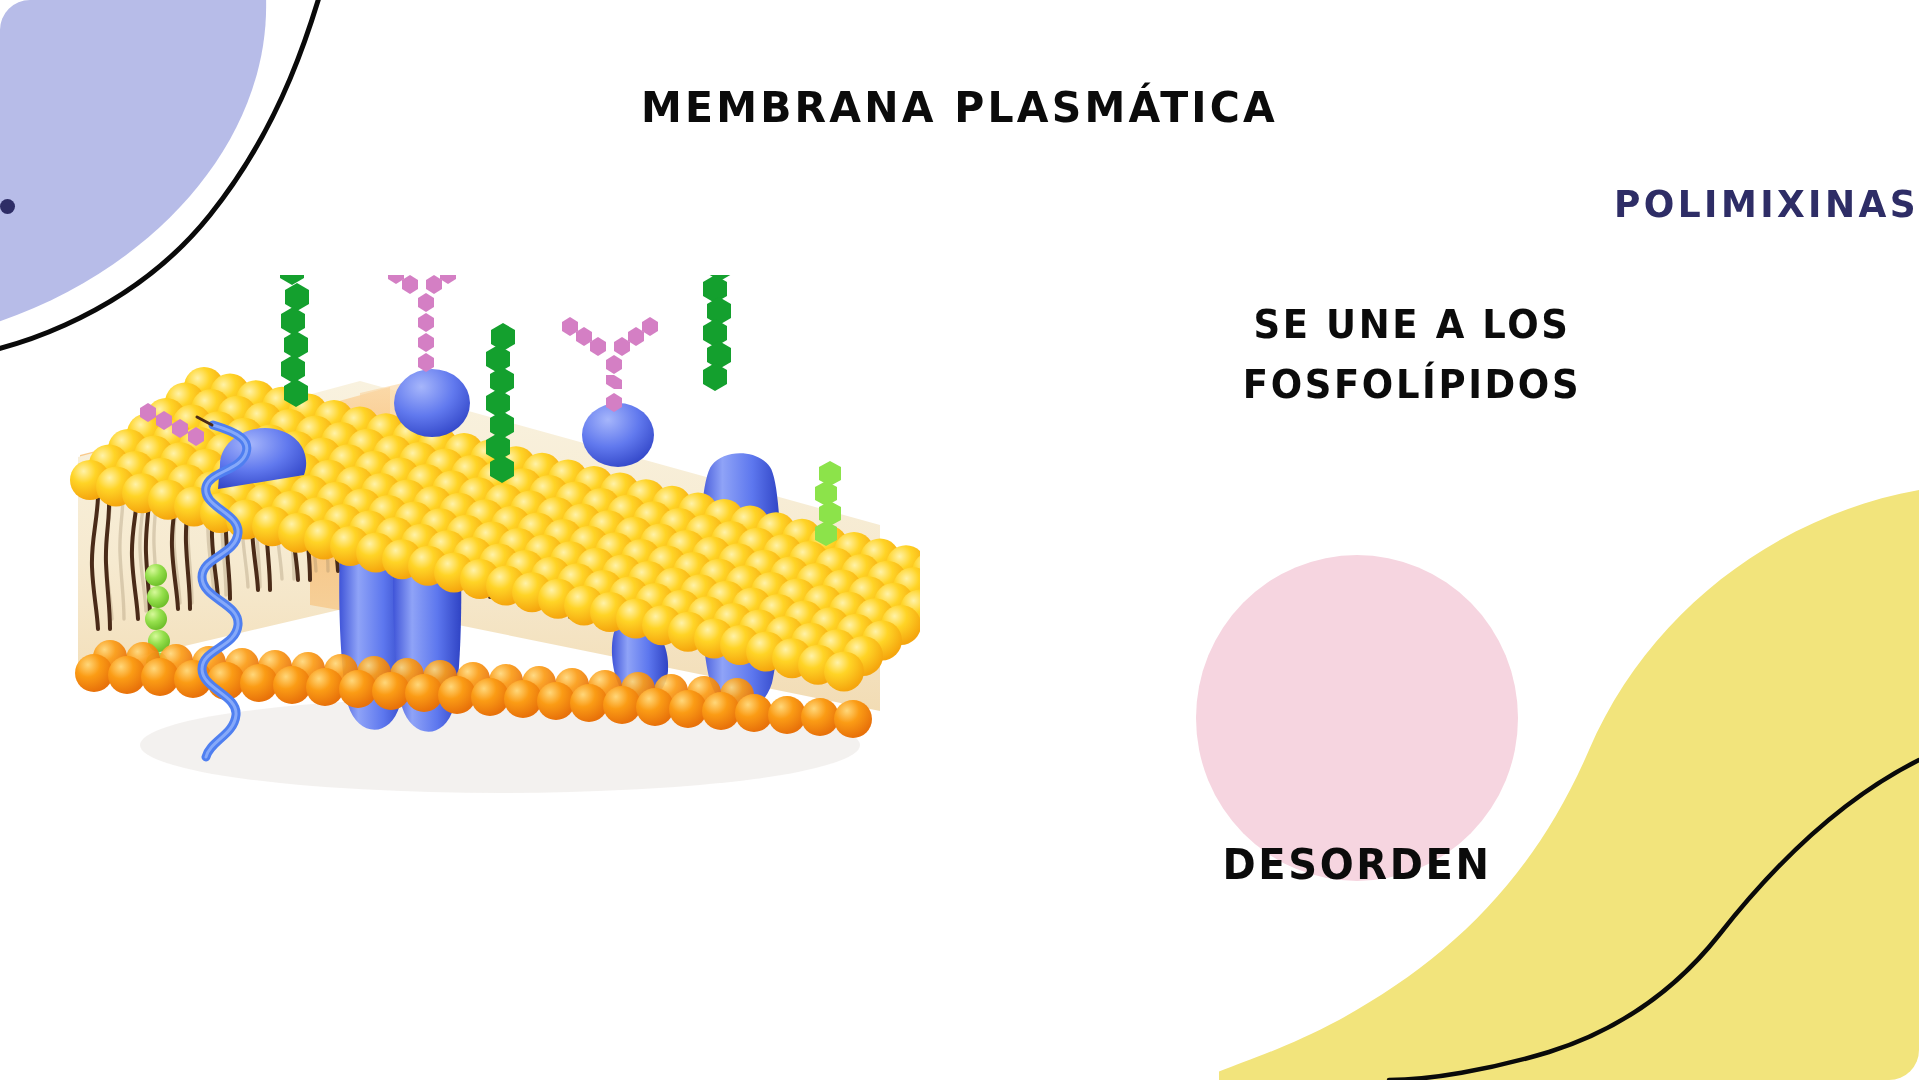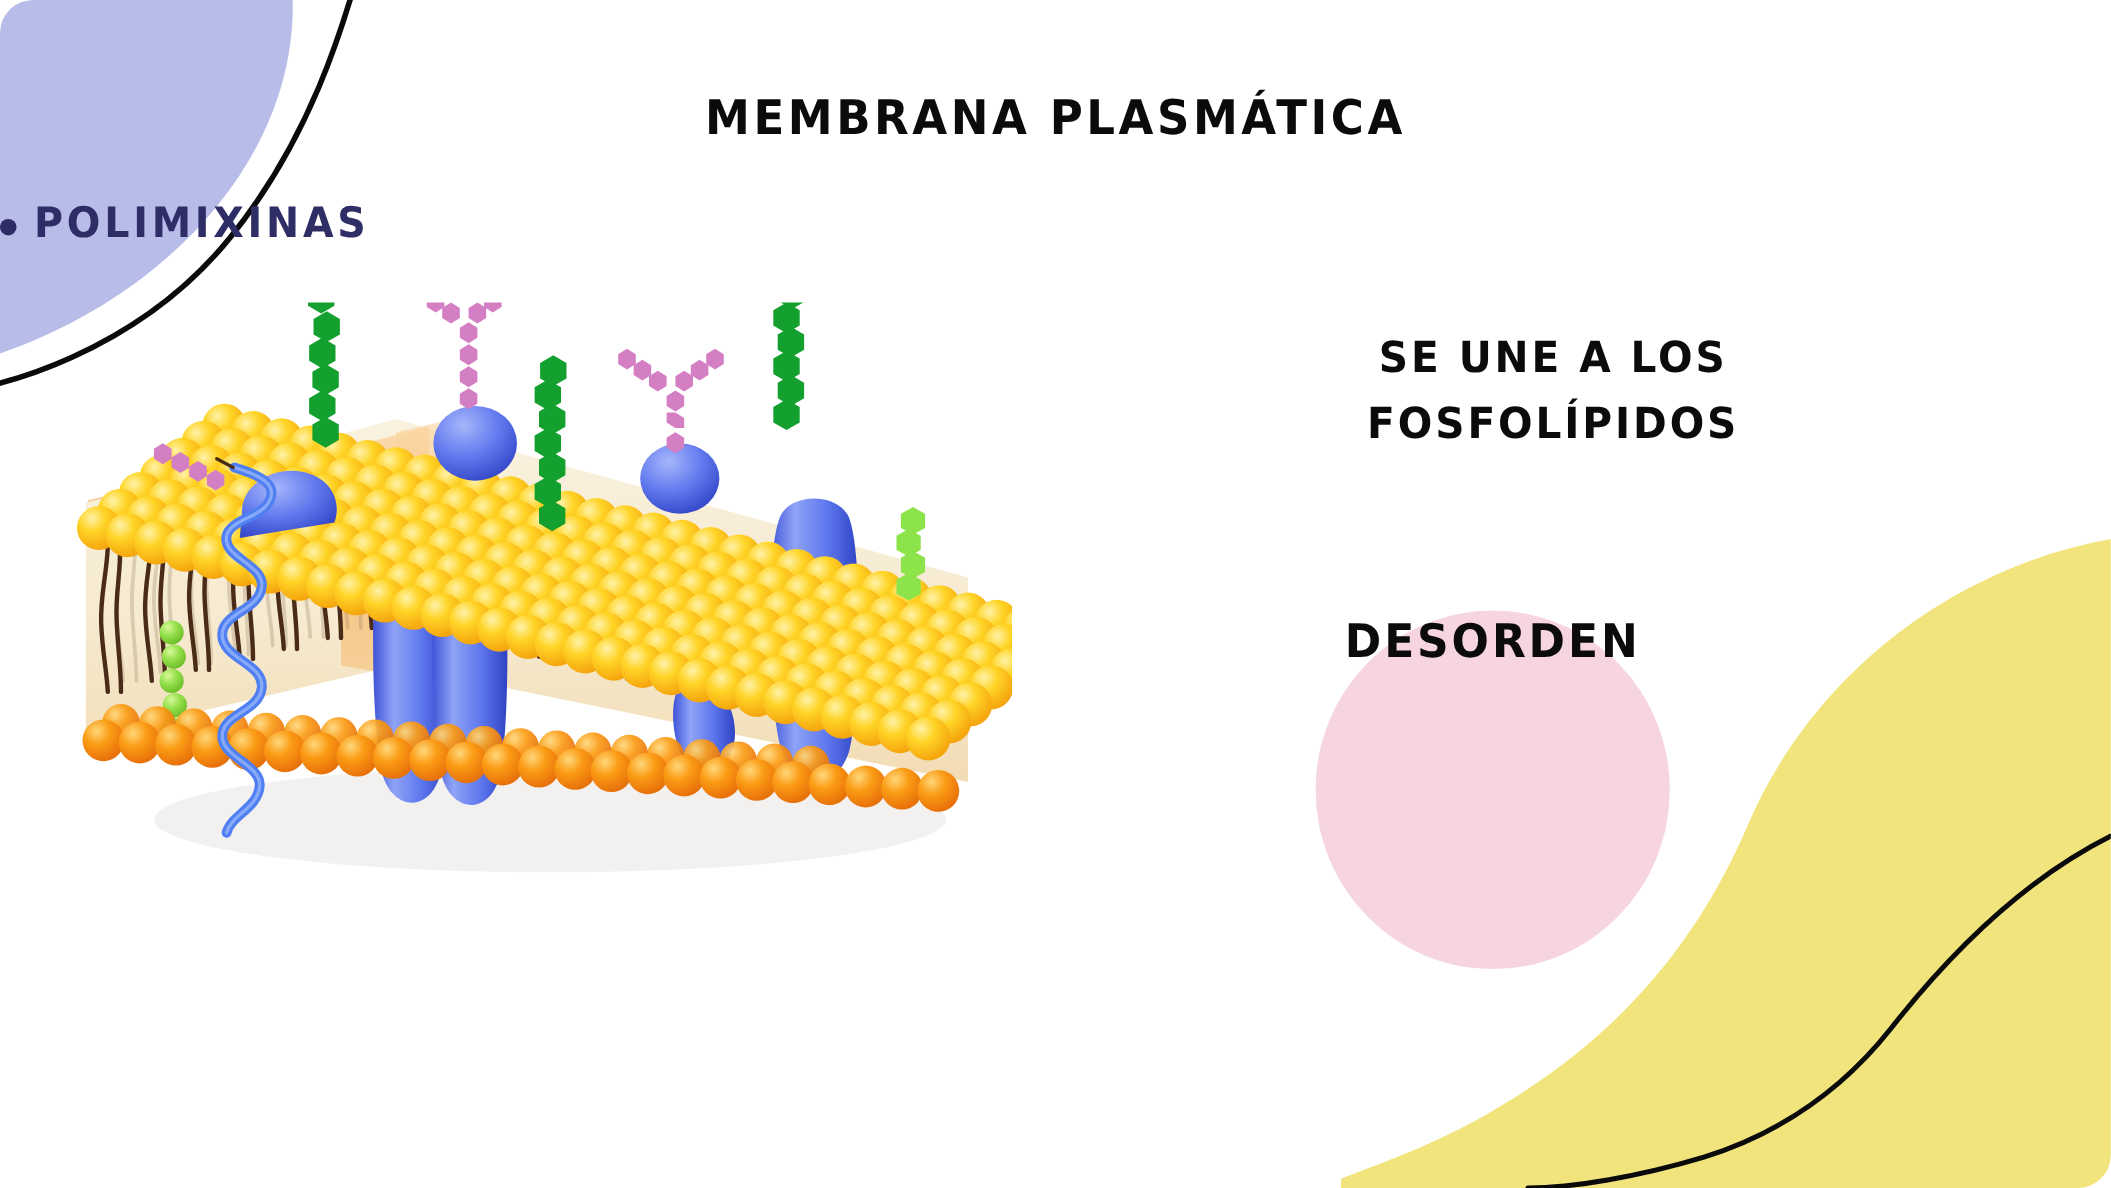--- a/index.html
+++ b/index.html
@@ -27,21 +27,21 @@
   #page-title {
     position:absolute; left:0; right:0; top:83px;
     text-align:center;
     font-size:41px;
     letter-spacing:3.2px;
     color:#0b0b0b;
     transform:scaleY(1.06);
   }
   #subtitle-row {
     position:absolute; left:0; right:0; top:183px;
-    display:flex; align-items:center; justify-content:flex-start; gap:16px;
+    display:flex; align-items:center; justify-content:space-between; gap:16px;
   }
   #subtitle-bullet {
     width:15px; height:15px; border-radius:50%;
     background:#2e2d66; display:block; margin-top:5px;
   }
   #subtitle-text {
     font-size:36px; letter-spacing:3.4px; color:#2e2d66;
     transform:scaleY(1.06);
   }
 
@@ -51,21 +51,21 @@
     font-size:37px; line-height:1.55; letter-spacing:2.6px;
     transform:scaleY(1.05);
   }
   #statement .line { display:block; white-space:nowrap; }
 
   
   #desorden-circle {
     position:absolute; left:1196px; top:555px;
     width:322px; height:326px; border-radius:50% / 50%;
     background:#f6d5e0;
-    display:flex; align-items:flex-start; justify-content:center;
+    display:flex; align-items:flex-end; justify-content:center;
   }
   #desorden-label {
     font-size:40px; letter-spacing:2.6px; color:#0b0b0b;
     transform:translateY(6px) scaleY(1.05);
   }
 
   
   #membrane-figure { position:absolute; left:60px; top:275px; width:860px; height:530px; }
   #membrane-figure svg { display:block; width:100%; height:100%; }
 </style>

